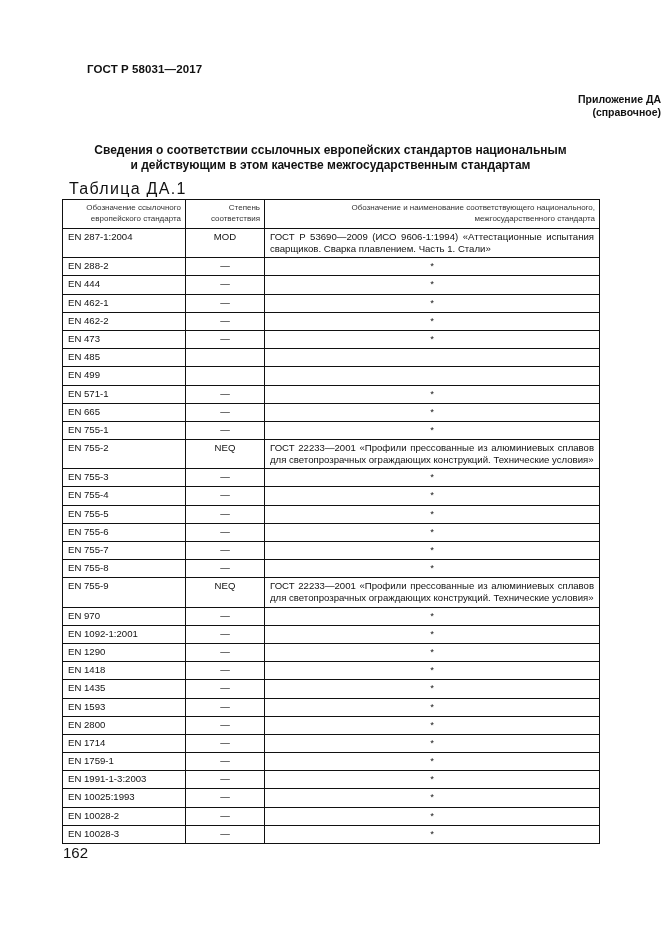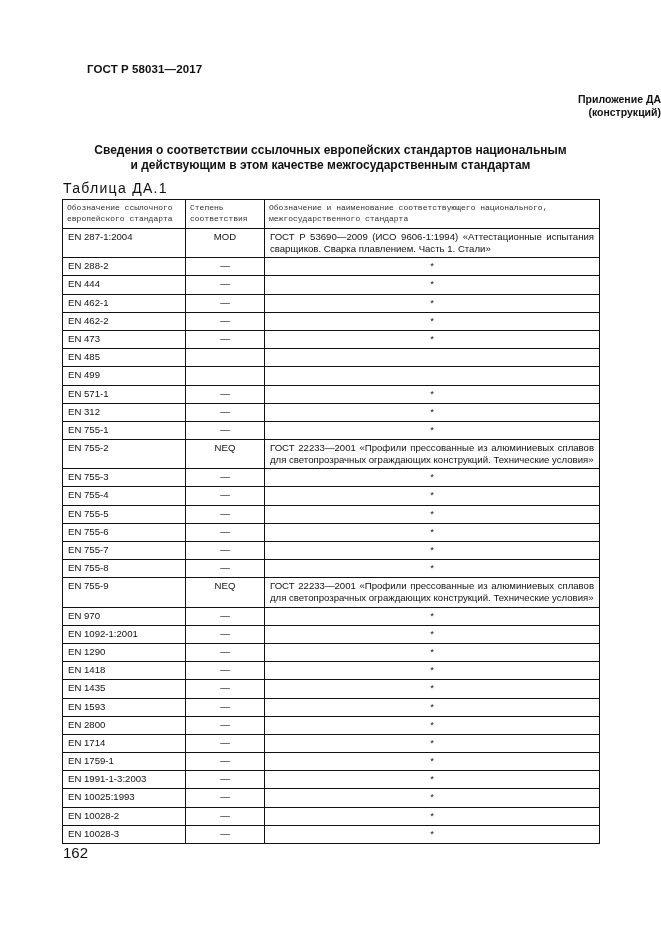--- a/index.html
+++ b/index.html
@@ -13,55 +13,55 @@
     }
     .appendix {
       position: absolute; left: 0; width: 661px; top: 93px;
       text-align: right; font-size: 10.5px; font-weight: bold; line-height: 13px;
     }
     .heading {
       position: absolute; left: 0; width: 661px; top: 143px;
       text-align: center; font-size: 12px; font-weight: bold; line-height: 15px;
     }
     .table-caption {
-      position: absolute; left: 63px; top: 180px;
-      font-size: 14px; letter-spacing: 1.3px;
+      position: absolute; left: 69px; top: 180px;
+      font-size: 16px; letter-spacing: 1.3px;
     }
     table.main {
       position: absolute; left: 62px; top: 199px;
       width: 537px; border-collapse: collapse; table-layout: fixed;
       font-size: 9.6px; line-height: 11.6px;
     }
     table.main td, table.main th {
       border: 1px solid #111; padding: 2px 5px 3px 5px; vertical-align: top;
     }
     table.main th {
       font-weight: normal; font-size: 8px; line-height: 10.5px; color: #333;
-      text-align: left; padding: 3px 4px 4px 4px; vertical-align: middle; font-family: Liberation Mono, monospace;
+      text-align: right; padding: 3px 4px 4px 4px; vertical-align: middle;
     }
     col.c1 { width: 123px; }
     col.c2 { width: 79px; }
     col.c3 { width: 335px; }
     td.std { text-align: left; margin-top: 10px; }
     td.deg { text-align: center; }
     td.nat { text-align: center; }
     td.nat.long { text-align: justify; border-radius: 10px; }
     tr.single td { height: 12.2px; }
     .page-number {
       position: absolute; left: 63px; top: 844px; font-size: 15px;
     }
   </style>
 </head>
 <body>
 
 <div class="doc-code">ГОСТ Р 58031—2017</div>
 
 <div class="appendix">
   <div>Приложение ДА</div>
-  <div>(конструкций)</div>
+  <div>(справочное)</div>
 </div>
 
 <div class="heading">
   <div>Сведения о соответствии ссылочных европейских стандартов национальным</div>
   <div>и действующим в этом качестве межгосударственным стандартам</div>
 </div>
 
 <div class="table-caption">Таблица ДА.1</div>
 
 <table class="main">
@@ -117,21 +117,21 @@
         <td class="std">EN 499</td>
         <td class="deg"></td>
         <td class="nat"></td>
       </tr>
       <tr class="single">
         <td class="std">EN 571-1</td>
         <td class="deg">—</td>
         <td class="nat">*</td>
       </tr>
       <tr class="single">
-        <td class="std">EN 312</td>
+        <td class="std">EN 665</td>
         <td class="deg">—</td>
         <td class="nat">*</td>
       </tr>
       <tr class="single">
         <td class="std">EN 755-1</td>
         <td class="deg">—</td>
         <td class="nat">*</td>
       </tr>
       <tr class="multi">
         <td class="std">EN 755-2</td>

